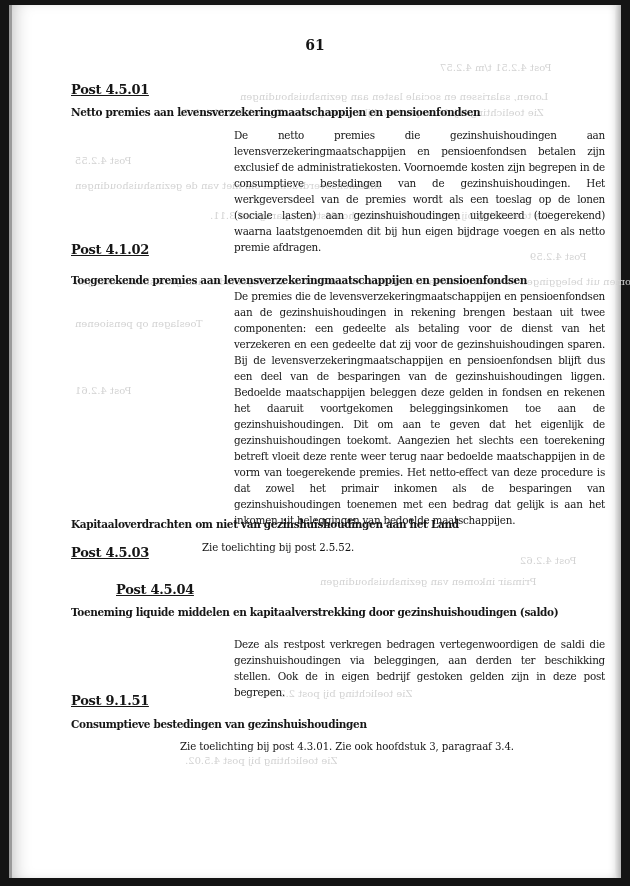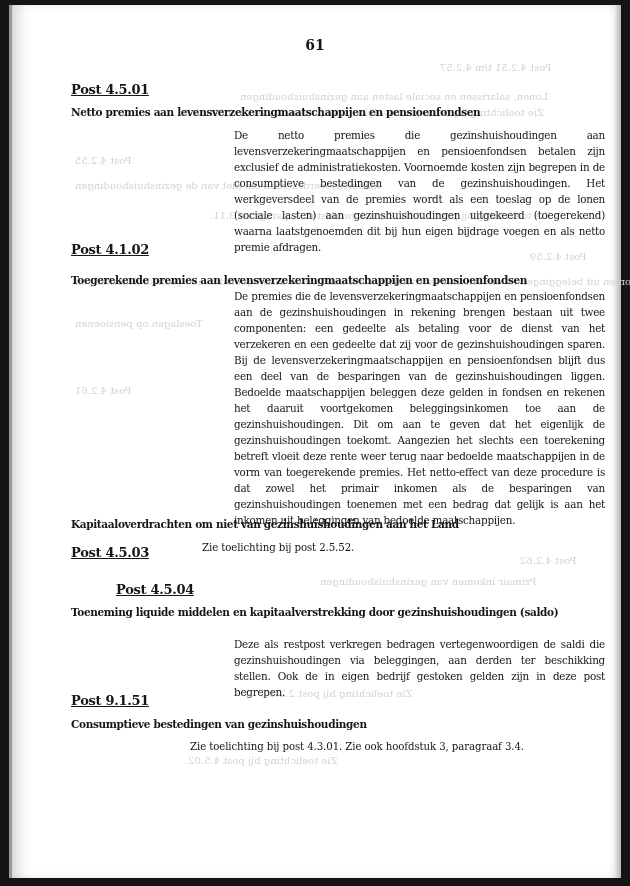--- a/index.html
+++ b/index.html
@@ -120,13 +120,13 @@
 <div class="post-label" style="top:516px;margin-top:29px;">Post 4.5.03</div>
 <div class="post-title" style="top:518px;text-align:center;">Kapitaaloverdrachten om niet van gezinshuishoudingen aan het Land</div>
 <div class="ref-text" style="left:190px; top:542px;margin-left:12px;">Zie toelichting bij post 2.5.52.</div>
 
 <div class="post-label" style="top:582px;margin-left:45px;">Post 4.5.04</div>
 <div class="post-title" style="top:606px;">Toeneming liquide middelen en kapitaalverstrekking door gezinshuishoudingen (saldo)</div>
 <div class="body-text" style="top:636px;">Deze als restpost verkregen bedragen vertegenwoordigen de saldi die gezinshuishoudingen via beleggingen, aan derden ter beschikking stellen. Ook de in eigen bedrijf gestoken gelden zijn in deze post begrepen.</div>
 
 <div class="post-label" style="top:693px;">Post 9.1.51</div>
 <div class="post-title" style="top:718px;">Consumptieve bestedingen van gezinshuishoudingen</div>
-<div class="ref-text" style="left:190px; top:741px;text-align:right;">Zie toelichting bij post 4.3.01. Zie ook hoofdstuk 3, paragraaf 3.4.</div>
+<div class="ref-text" style="left:180px; top:741px;text-align:right;">Zie toelichting bij post 4.3.01. Zie ook hoofdstuk 3, paragraaf 3.4.</div>
 
 </body></html>

